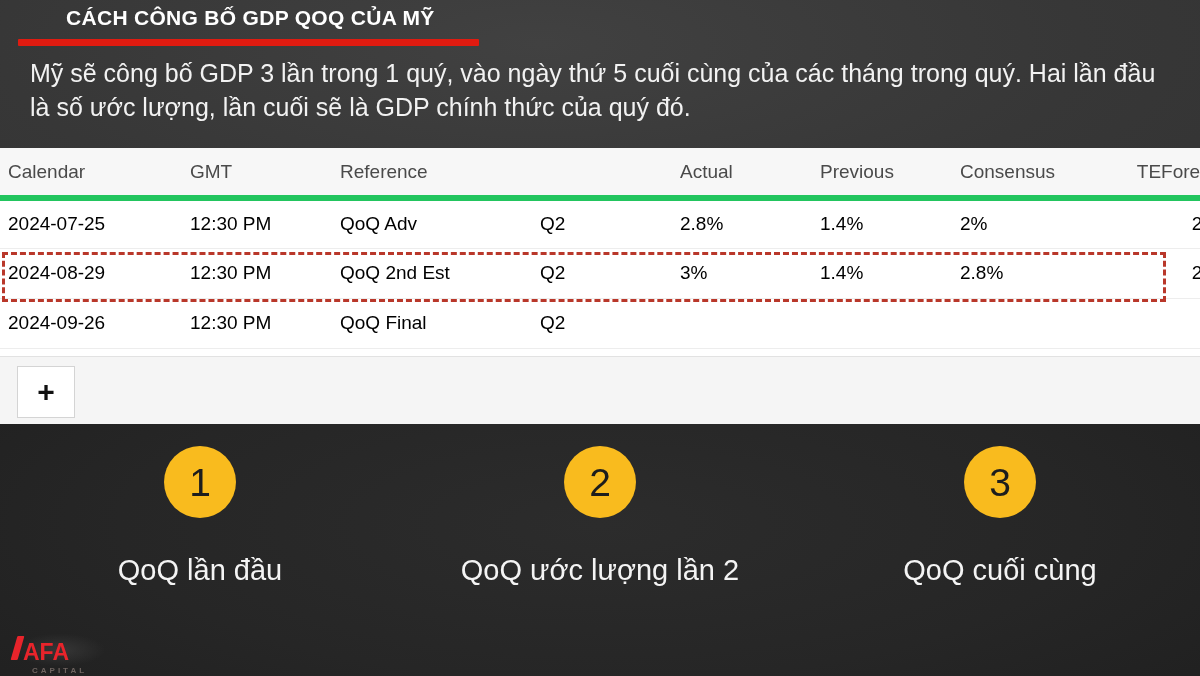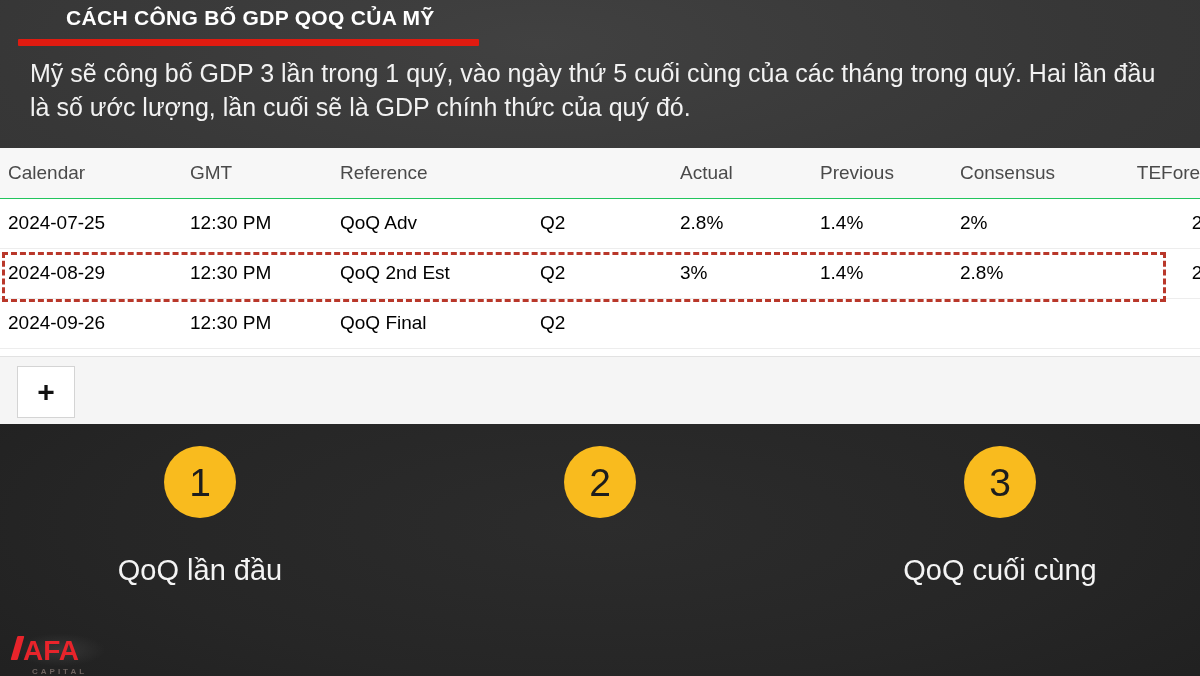--- a/index.html
+++ b/index.html
@@ -89,21 +89,21 @@
     height: 50px;
     vertical-align: middle;
     white-space: nowrap;
   }
 
   .te-table thead tr {
     background: #f7f7f7;
   }
   .te-table thead th {
     color: #4a4a4a;
-    border-bottom: 1px solid #22c55e;
+    border-bottom: 6px solid #22c55e;
   }
 
   .te-table tbody tr {
     background: #ffffff;
     border-bottom: 1px solid #ededed;
   }
 
   
   .col-cal   { width: 190px; padding-left: 8px !important; }
   .col-gmt   { width: 150px; }
@@ -231,21 +231,21 @@
   .logo-slash {
     display: inline-block;
     width: 7px;
     height: 24px;
     background: #e8242b;
     transform: skewX(-16deg);
     margin-right: 2px;
     border-radius: 1px;
   }
   .logo-text {
-    font-size: 28px;
+    font-size: 23px;
     font-weight: bold;
     color: #e8242b;
     letter-spacing: 0px;
     line-height: 1;
   }
   .logo-sub {
     position: absolute;
     left: 24px;
     bottom: -11px;
     font-size: 8px;
@@ -323,20 +323,21 @@
   <div class="bottom-section">
     <div class="steps">
 
       <div class="step">
         <div class="step-badge">1</div>
         <div class="step-label">QoQ lần đầu</div>
       </div>
 
       <div class="step">
         <div class="step-badge">2</div>
+        <div class="step-label">QoQ ước lượng lần 2</div>
       </div>
 
       <div class="step">
         <div class="step-badge">3</div>
         <div class="step-label">QoQ cuối cùng</div>
       </div>
 
     </div>
 
     <div class="logo">

